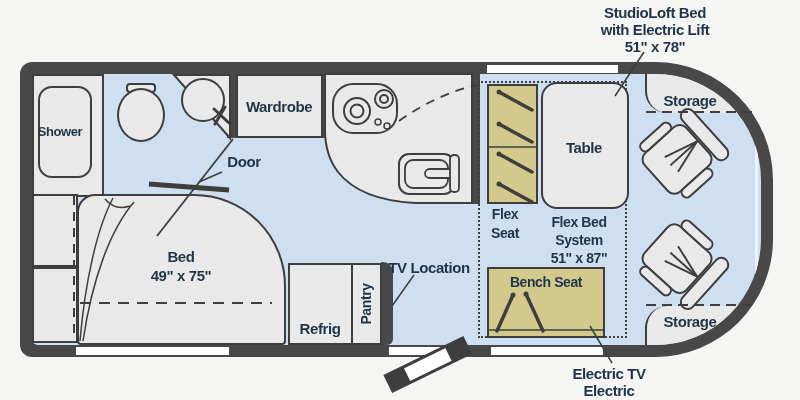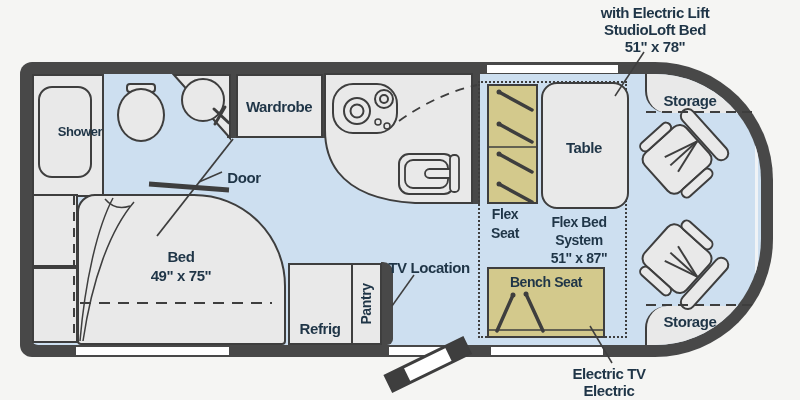--- a/index.html
+++ b/index.html
@@ -153,23 +153,23 @@
     <path d="M414,275 L392,306" stroke="#3e3e3e" stroke-width="1.5"></path>
     <path d="M590,326 L612,363" stroke="#3e3e3e" stroke-width="1.5"></path>
 
     <g transform="rotate(-26 428 365)">
       <rect x="385" y="356" width="86" height="17" fill="#ffffff" stroke="#3e3e3e" stroke-width="3"></rect>
       <rect x="385" y="356" width="20" height="17" fill="#3e3e3e"></rect>
       <rect x="451" y="356" width="20" height="17" fill="#3e3e3e"></rect>
     </g>
   </svg>
 
-  <div class="lbl" style="left:80px;top:131px;font-size:13px;">Shower</div>
+  <div class="lbl" style="left:60px;top:131px;font-size:13px;">Shower</div>
   <div class="lbl" style="left:279px;top:106px;font-size:15px;">Wardrobe</div>
-  <div class="lbl" style="left:244px;top:161px;font-size:15px;margin-top:16px;">Door</div>
+  <div class="lbl" style="left:244px;top:161px;font-size:15px;">Door</div>
   <div class="lbl" style="left:181px;top:266px;font-size:15px;">
     <div>Bed</div>
     <div>49" x 75"</div>
   </div>
   <div class="lbl" style="left:320px;top:305px;font-size:15px;margin-top:23px;">Refrig</div>
   <div class="lbl rot" style="left:366px;top:304px;font-size:14px;">Pantry</div>
   <div class="lbl" style="left:429px;top:267px;font-size:15px;">TV Location</div>
   <div class="lbl" style="left:505px;top:224px;font-size:14px;">
     <div>Flex</div>
     <div>Seat</div>
@@ -177,22 +177,22 @@
   <div class="lbl" style="left:579px;top:240px;font-size:14px;line-height:18px;">
     <div>Flex Bed</div>
     <div>System</div>
     <div>51" x 87"</div>
   </div>
   <div class="lbl" style="left:546px;top:282px;font-size:14px;text-align:right;">Bench Seat</div>
   <div class="lbl" style="left:584px;top:147px;font-size:15px;">Table</div>
   <div class="lbl" style="left:690px;top:100px;font-size:15px;">Storage</div>
   <div class="lbl" style="left:690px;top:321px;font-size:15px;">Storage</div>
   <div class="lbl" style="left:655px;top:29px;font-size:15px;line-height:17px;">
+    <div>StudioLoft Bed</div>
     <div>with Electric Lift</div>
-    <div>StudioLoft Bed</div>
     <div>51" x 78"</div>
   </div>
   <div class="lbl" style="left:609px;top:382px;font-size:15px;line-height:17px;">
     <div>Electric TV</div>
     <div>Electric</div>
   </div>
 
 </div>
 
 </body></html>

